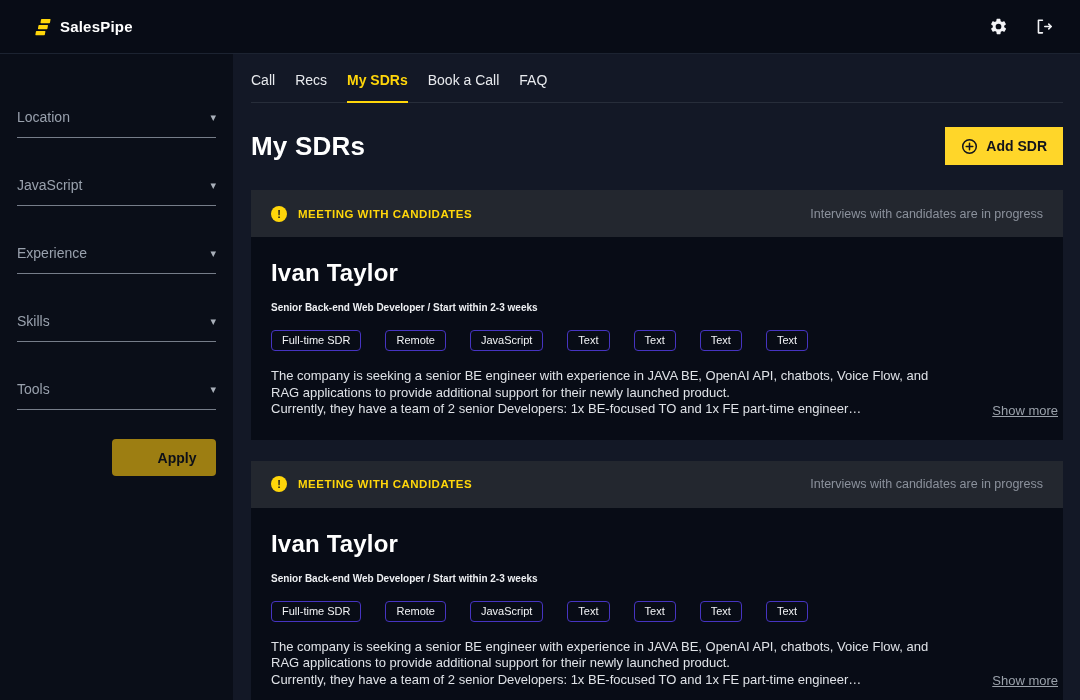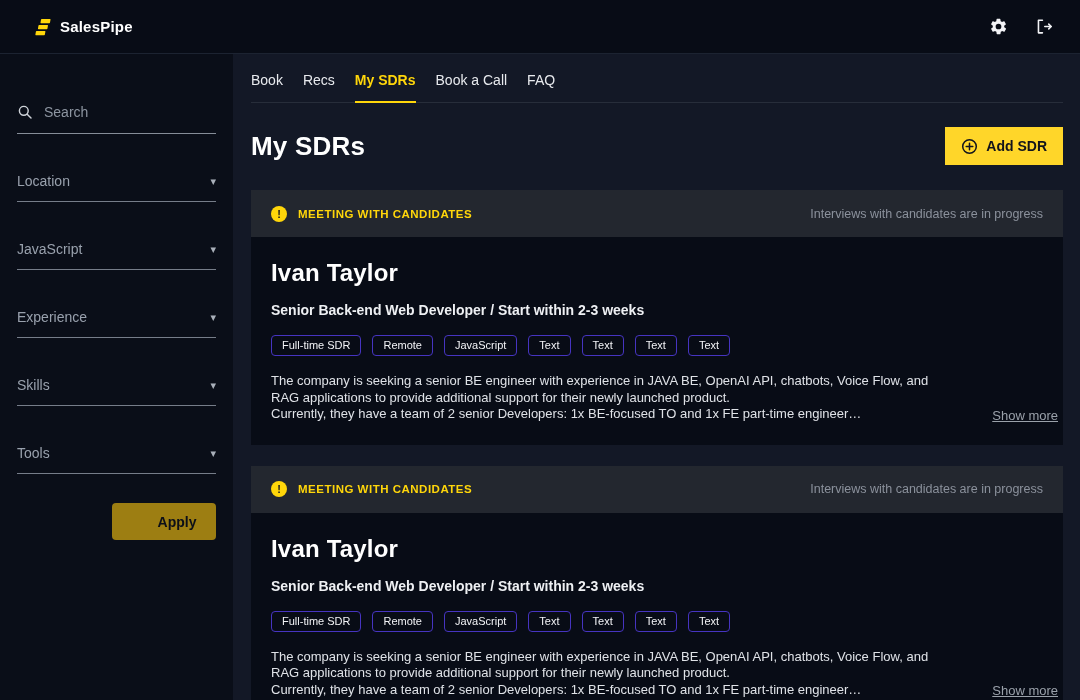--- a/index.html
+++ b/index.html
@@ -149,22 +149,22 @@
   }
   .banner-label {
     color: #ffd60a;
     font-size: 11.5px;
     font-weight: 700;
     letter-spacing: .5px;
   }
   .banner-note { margin-left: auto; color: #8b919c; font-size: 12.5px; }
   .card-body { background: #080c16; padding: 22px 5px 22px 20px; }
   .sdr-name { font-size: 24px; font-weight: 600; color: #ffffff; letter-spacing: .2px; }
-  .sdr-subtitle { margin-top: 15px; font-size: 14px; font-weight: 600; color: #eef0f3; }
-  .tags { margin-top: 17px; display: flex; gap: 11px; }
+  .sdr-subtitle { margin-top: 15px; font-size: 10px; font-weight: 600; color: #eef0f3; }
+  .tags { margin-top: 17px; display: flex; gap: 24px; }
   .tag {
     border: 1px solid #4634c1;
     border-radius: 4px;
     padding: 3px 10px 4px 10px;
     font-size: 11px;
     color: #f2f3f6;
     white-space: nowrap;
   }
   .desc { margin-top: 17px; position: relative; padding-right: 95px; }
   .desc-line { font-size: 13px; line-height: 16.5px; color: #dfe2e7; }
@@ -208,29 +208,20 @@
         <path d="M18 9l3 3-3 3"></path>
       </svg>
     </span>
   </div>
 </header>
 
 <div class="layout">
 
   <aside class="sidebar">
 
-    <div class="search-row">
-      <span style="display:flex;">
-        <svg width="16" height="16" viewBox="0 0 20 20" fill="none" stroke="#cfd3d9" stroke-width="1.8" stroke-linecap="round">
-          <circle cx="8.5" cy="8.5" r="5.5"></circle>
-          <path d="M13 13l4.5 4.5"></path>
-        </svg>
-      </span>
-      <input type="text" placeholder="Search" style="">
-    </div>
 
     <div class="filter-row">
       <span class="filter-label">Location</span>
       <span class="caret">▾</span>
     </div>
     <div class="filter-row">
       <span class="filter-label">JavaScript</span>
       <span class="caret">▾</span>
     </div>
     <div class="filter-row">
@@ -245,21 +236,21 @@
       <span class="filter-label">Tools</span>
       <span class="caret">▾</span>
     </div>
 
     <button class="apply-btn">Apply</button>
   </aside>
 
   <main class="main">
 
     <nav class="tabs">
-      <div class="tab">Book</div>
+      <div class="tab">Call</div>
       <div class="tab">Recs</div>
       <div class="tab active">My SDRs</div>
       <div class="tab">Book a Call</div>
       <div class="tab">FAQ</div>
     </nav>
 
     <div class="page-head">
       <h1 class="page-title">My SDRs</h1>
       <button class="add-btn">
         <span style="display:flex;">

